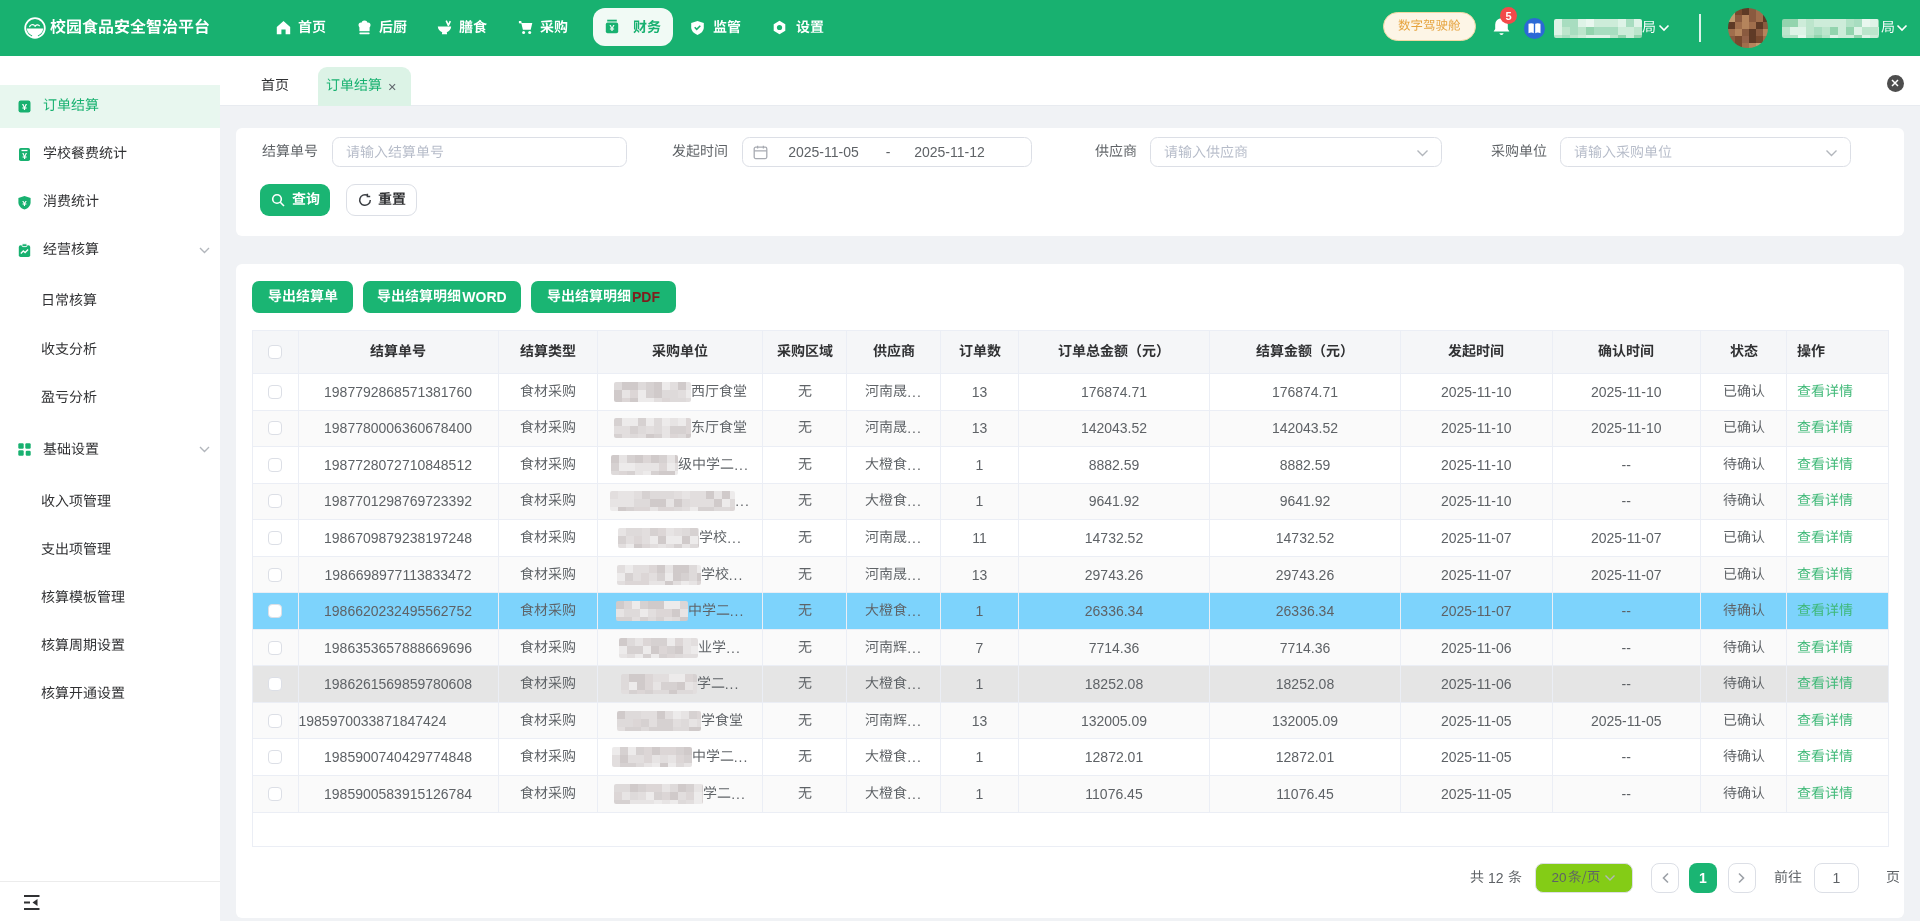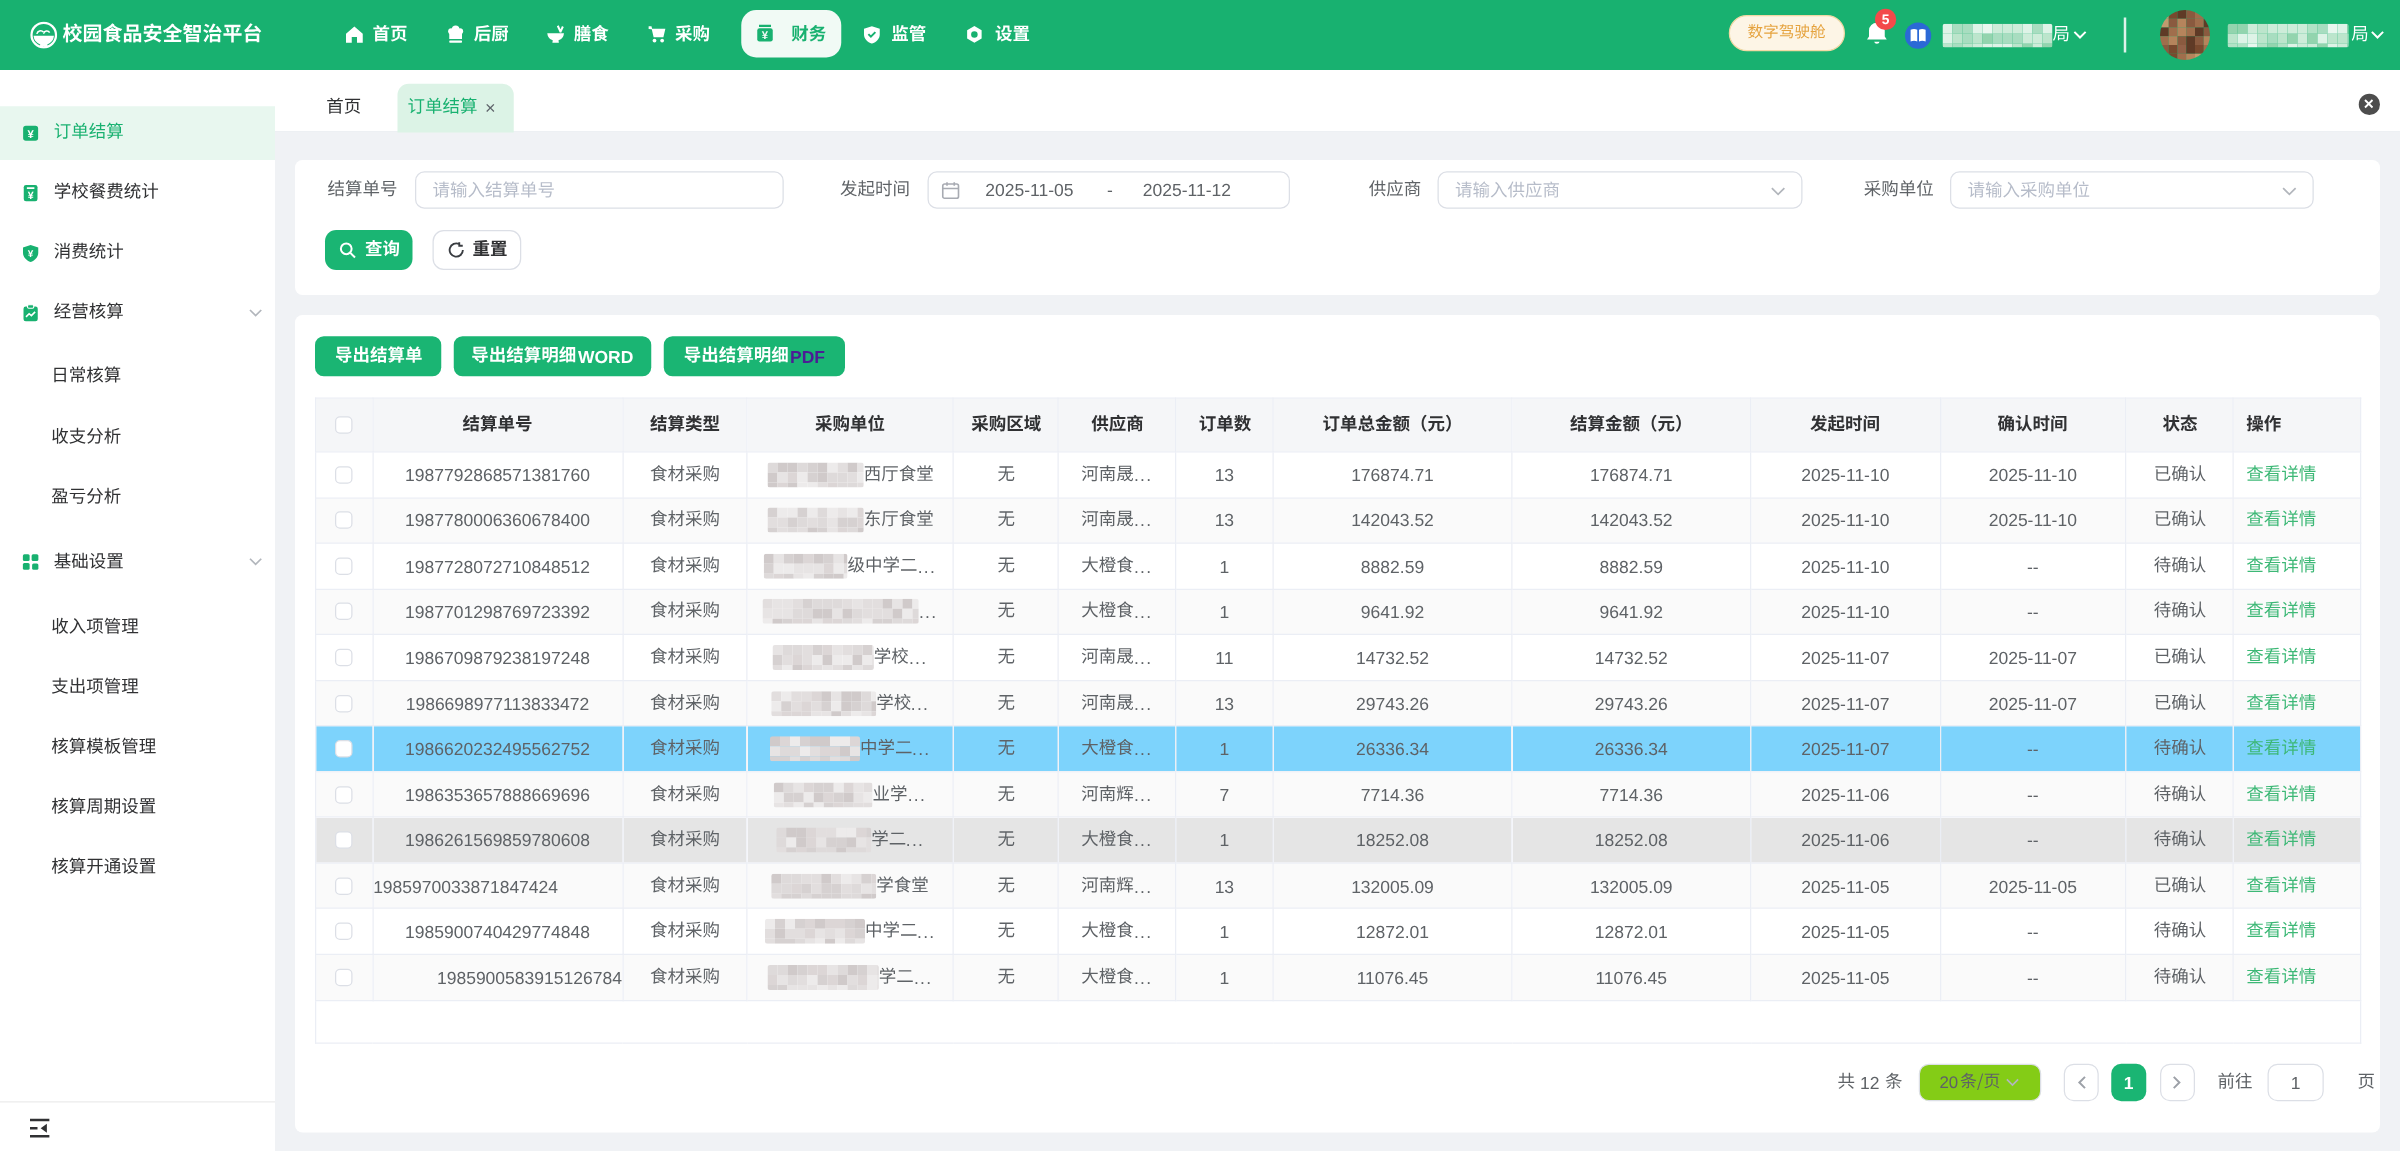--- a/index.html
+++ b/index.html
@@ -533,21 +533,21 @@
     <div style="position:absolute;left:110px;top:56px;width:71px;height:32px;border-radius:9px;background:#fff;border:1px solid #dcdfe6; display:flex;align-items:center;justify-content:center;gap:6px">
       <svg width="14" height="14" viewBox="0 0 14 14">
         <path d="M12.3 7A5.3 5.3 0 1 1 9.4 2.3M9.4 0.8v2.8h2.8" fill="none" stroke="#3a3d42" stroke-width="1.5"></path>
       </svg>
       <svg class="z" width="28.0" height="14" style="overflow:visible;display:block;" fill="#303133">
         <use href="#b91cd" transform="translate(0 10.92) scale(14)"></use>
         <use href="#b7f6e" transform="translate(14 10.92) scale(14)"></use>
       </svg>
     </div>
   </div>
-<div style="position:absolute;left:236px;top:252px;width:1668px;height:654px;border-radius:6px;background:#fff;">
+<div style="position:absolute;left:236px;top:264px;width:1668px;height:654px;border-radius:6px;background:#fff;">
     <div style="position:absolute;left:16px;top:17px;width:101px;height:32px;border-radius:7px;background:#1ab573; display:flex;align-items:center;justify-content:center;gap:1px">
       <svg class="z" width="70.0" height="14" style="overflow:visible;display:block;" fill="#fff">
         <use href="#b5bfc" transform="translate(0 10.92) scale(14)"></use>
         <use href="#b51fa" transform="translate(14 10.92) scale(14)"></use>
         <use href="#b7ed3" transform="translate(28 10.92) scale(14)"></use>
         <use href="#b7b97" transform="translate(42 10.92) scale(14)"></use>
         <use href="#b5355" transform="translate(56 10.92) scale(14)"></use>
       </svg>
     </div>
     <div style="position:absolute;left:127px;top:17px;width:158px;height:32px;border-radius:7px;background:#1ab573; display:flex;align-items:center;justify-content:center;gap:1px">
@@ -563,21 +563,21 @@
     </div>
     <div style="position:absolute;left:295px;top:17px;width:145px;height:32px;border-radius:7px;background:#1ab573; display:flex;align-items:center;justify-content:center;gap:1px">
       <svg class="z" width="84.0" height="14" style="overflow:visible;display:block;" fill="#fff">
         <use href="#b5bfc" transform="translate(0 10.92) scale(14)"></use>
         <use href="#b51fa" transform="translate(14 10.92) scale(14)"></use>
         <use href="#b7ed3" transform="translate(28 10.92) scale(14)"></use>
         <use href="#b7b97" transform="translate(42 10.92) scale(14)"></use>
         <use href="#b660e" transform="translate(56 10.92) scale(14)"></use>
         <use href="#b7ec6" transform="translate(70 10.92) scale(14)"></use>
       </svg>
-      <span style="color:#4c1d95;font-size:14px;font-weight:bold">PDF</span>
+      <span style="color:#7f1d1d;font-size:14px;font-weight:bold">PDF</span>
     </div>
     <table style="position:absolute;left:16px;top:66px;width:1636px">
       <colgroup>
         <col style="width:45.5px">
         <col style="width:200px">
         <col style="width:99.5px">
         <col style="width:165px">
         <col style="width:84px">
         <col style="width:94px">
         <col style="width:78px">
@@ -1813,21 +1813,21 @@
                 <use href="#r8be6" transform="translate(28 10.92) scale(14)"></use>
                 <use href="#r60c5" transform="translate(42 10.92) scale(14)"></use>
               </svg>
             </div>
           </td>
         </tr>
         <tr style="height:36.55px;background:#fafafa">
           <td>
             <div style="width:14px;height:14px;border:1px solid #dcdfe6;border-radius:4px;margin:auto;background:#fff"></div>
           </td>
-          <td class="num" style="text-align:right">1985900583915126784</td>
+          <td class="num" style="text-align:center">1985900583915126784</td>
           <td>
             <div class="fx" style="justify-content:center">
               <svg class="z" width="56.0" height="14" style="overflow:visible;display:block;" fill="#5e6266">
                 <use href="#r98df" transform="translate(0 10.92) scale(14)"></use>
                 <use href="#r6750" transform="translate(14 10.92) scale(14)"></use>
                 <use href="#r91c7" transform="translate(28 10.92) scale(14)"></use>
                 <use href="#r8d2d" transform="translate(42 10.92) scale(14)"></use>
               </svg>
             </div>
           </td>

